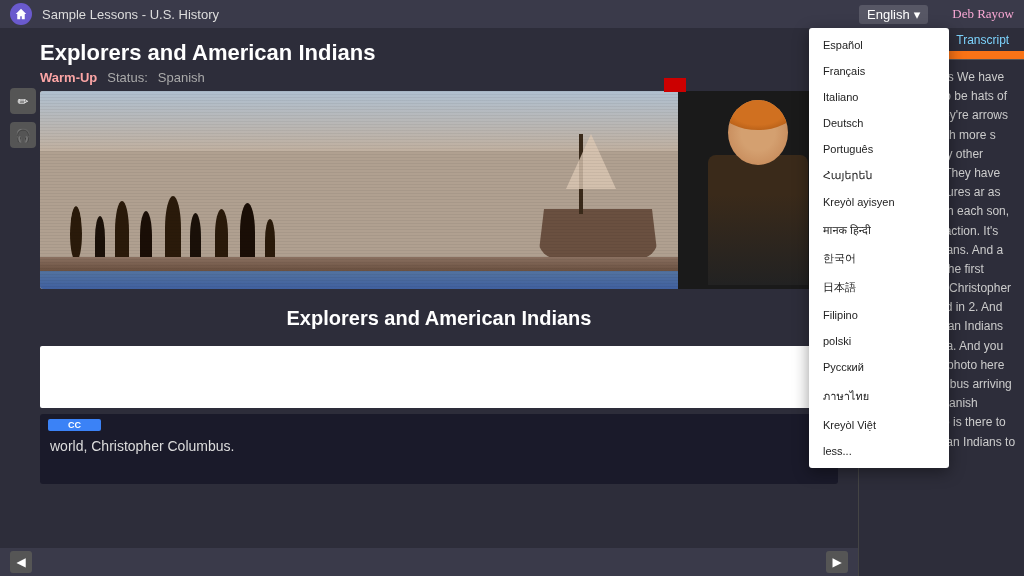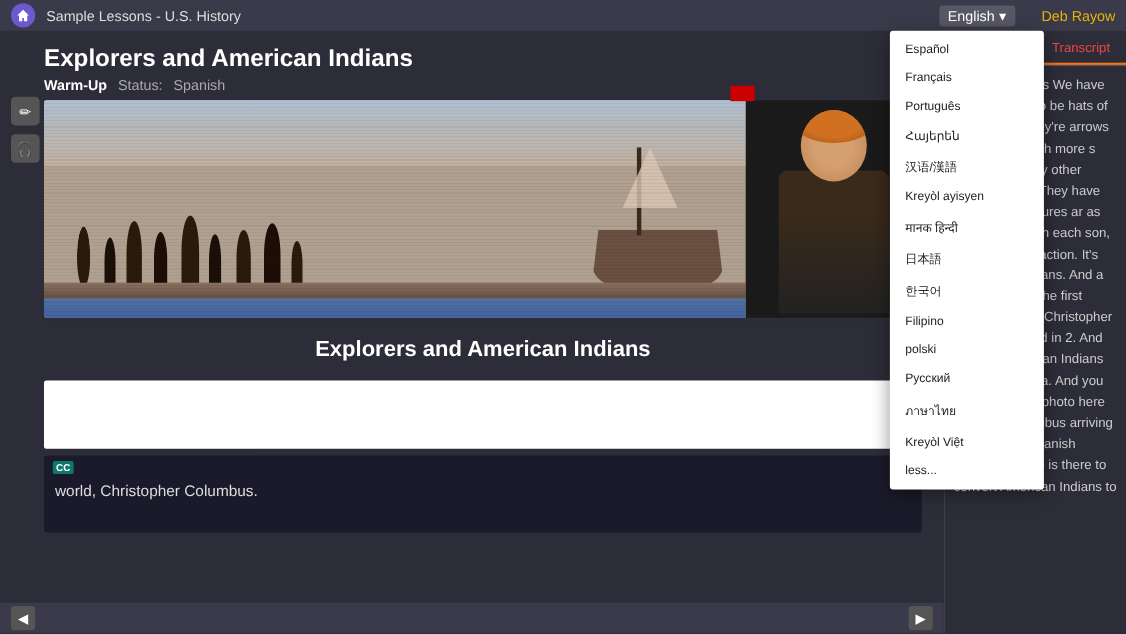--- a/index.html
+++ b/index.html
@@ -53,22 +53,23 @@
       background: rgba(255,255,255,0.15);
       border: none;
       color: #fff;
       font-size: 13px;
       padding: 2px 8px;
       border-radius: 3px;
       cursor: pointer;
     }
     #topbar .user-btn {
       font-size: 13px;
-      color: #eab308;
-      cursor: pointer;
+      color: #f9a8d4;
+      cursor: pointer;
+      font-family: Liberation Serif, serif;
     }
 
     
     #lang-dropdown {
       position: absolute;
       top: 28px;
       right: 75px;
       width: 140px;
       background: #fff;
       color: #333;
@@ -113,21 +114,21 @@
       margin-bottom: 4px;
     }
     #lesson-meta {
       font-size: 13px;
       color: #aaa;
       display: flex;
       gap: 10px;
       align-items: center;
     }
     #lesson-type {
-      color: #ffffff;
+      color: #fca5a5;
       font-weight: bold;
     }
 
     
     #side-icons {
       position: absolute;
       left: 10px;
       top: 60px;
       display: flex;
       flex-direction: column;
@@ -248,24 +249,24 @@
       background: #1a1a2a;
       height: 70px;
       border-radius: 3px;
       position: relative;
       padding: 6px 10px;
     }
     .cc-badge {
       position: absolute;
       top: 5px;
       left: 8px;
-      background: #0f766e;
+      background: #3b82f6;
       color: #fff;
       font-size: 9px;
-      padding: 1px 3px;
+      padding: 1px 20px;
       border-radius: 2px;
       font-weight: bold;
     }
     .expand-icon {
       position: absolute;
       top: 5px;
       right: 8px;
       color: #888;
       font-size: 14px;
       cursor: pointer;
@@ -324,22 +325,22 @@
       flex: 1;
       display: flex;
       align-items: center;
       justify-content: center;
       font-size: 12px;
       cursor: pointer;
       color: #aaa;
       border-bottom: 2px solid transparent;
     }
     .right-tab.active {
-      color: #ef4444;
-      border-bottom: 2px solid #f97316;
+      color: #7dd3fc;
+      border-bottom: 8px solid #f97316;
       background: #2d2d3a;
     }
 
     
     #transcript-area {
       flex: 1;
       overflow-y: auto;
       padding: 8px;
       font-size: 12px;
       line-height: 1.6;
@@ -374,27 +375,28 @@
       <span>English</span>
       <span>▾</span>
     </button>
     <span class="user-btn">Deb Rayow</span>
   </div>
 </div>
 
 <div id="lang-dropdown">
   <div class="lang-item">Español</div>
   <div class="lang-item">Français</div>
+  <div class="lang-item">Italiano</div>
+  <div class="lang-item">Deutsch</div>
   <div class="lang-item">Português</div>
   <div class="lang-item">Հայերեն</div>
-  <div class="lang-item">汉语/漢語</div>
   <div class="lang-item">Kreyòl ayisyen</div>
   <div class="lang-item">मानक हिन्दी</div>
+  <div class="lang-item">한국어</div>
   <div class="lang-item">日本語</div>
-  <div class="lang-item">한국어</div>
   <div class="lang-item">Filipino</div>
   <div class="lang-item">polski</div>
   <div class="lang-item">Русский</div>
   <div class="lang-item">ภาษาไทย</div>
   <div class="lang-item">Kreyòl Việt</div>
   <div class="lang-item">less...</div>
 </div>
 
 <div id="main-layout">
 

